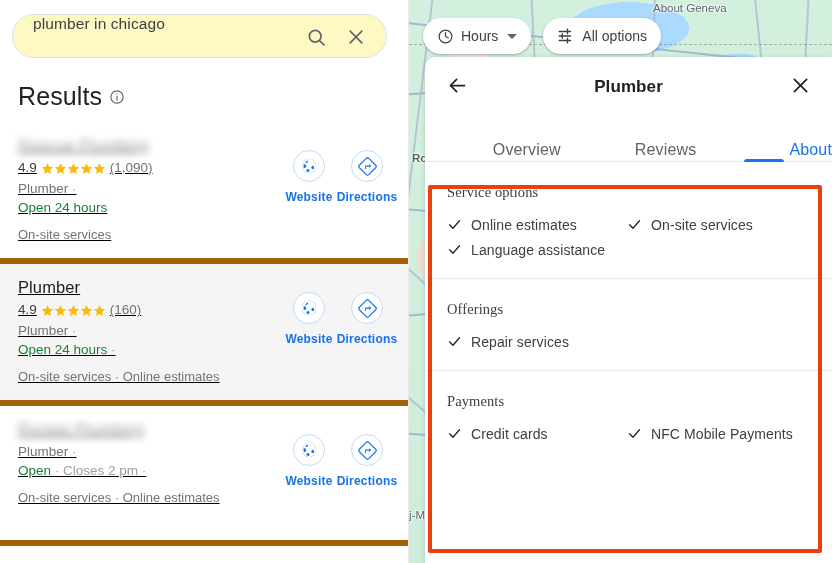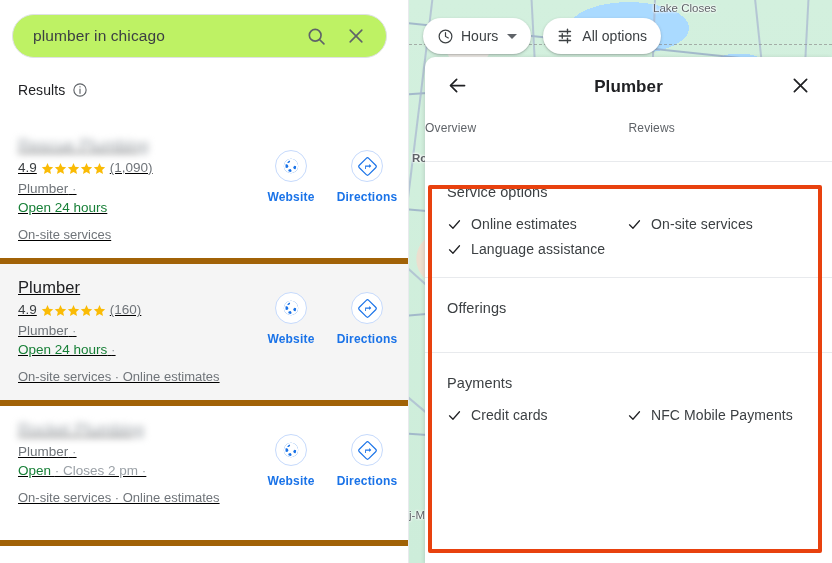--- a/index.html
+++ b/index.html
@@ -27,23 +27,23 @@
     border-right: 1px solid #e8eaed;
     overflow: hidden;
   }
 
   .searchbar {
     position: absolute;
     left: 12px; top: 14px;
     width: 375px; height: 44px;
     border: 1px solid #dfe1e5;
     border-radius: 24px;
-    background: #bef264;
-    display: flex;
-    align-items: center;
+    background: #fef9c3;
+    display: flex;
+    align-items: flex-start;
     box-shadow: none;
   }
   .searchbar .sq-text {
     flex: 1;
     padding-left: 20px;
     font-size: 15.5px;
     color: #3c4043;
     letter-spacing: 0.1px;
     white-space: nowrap;
     overflow: hidden;
@@ -57,21 +57,21 @@
   .sb-icon-clear { margin-right: 10px; }
 
   .results-head {
     position: absolute;
     left: 18px; top: 82px;
     display: flex;
     align-items: center;
     gap: 7px;
   }
   .results-head .rh-title {
-    font-size: 14px;
+    font-size: 25px;
     color: #202124;
     letter-spacing: 0.1px;
   }
   .info-ic {
     width: 16px; height: 16px;
     display: block;
   }
 
   .result-list {
     position: absolute;
@@ -129,21 +129,20 @@
     font-size: 13px;
     color: #70757a;
     line-height: 18px;
   }
 
   .rc-actions {
     position: absolute;
     right: 12px;
     top: 16px;
     display: flex;
-    gap: 18px;
   }
   .act {
     width: 58px;
     display: flex;
     flex-direction: column;
     align-items: center;
     cursor: pointer;
   }
   .act-circle {
     width: 32px; height: 32px;
@@ -280,27 +279,28 @@
   .dp-tabs {
     position: relative;
     display: flex;
     height: 45px;
     border-bottom: 1px solid #e8eaed;
   }
   .dp-tab {
     flex: 1;
     display: flex;
     align-items: flex-start;
-    justify-content: flex-start;
+    justify-content: flex-end;
     padding-top: 4px;
-    font-size: 12px;
+    font-size: 16px;
     color: #5f6368;
     cursor: pointer;
     position: relative;
     letter-spacing: 0.15px;
+    margin-top: 20px;
   }
   .dp-tab.active { color: #1a73e8; }
   .dp-tab.active::after {
     content: "";
     position: absolute;
     bottom: -1px;
     left: 50%;
     transform: translateX(-50%);
     width: 40px; height: 3px;
     background: #1a73e8;
@@ -313,30 +313,31 @@
   .sec {
     padding: 22px 22px 20px 22px;
     border-bottom: 1px solid #e8eaed;
   }
   .sec:last-child { border-bottom: none; }
   .sec-title {
     font-size: 14.5px;
     color: #3c4043;
     margin-bottom: 16px;
     letter-spacing: 0.1px;
+    font-family: Liberation Serif, serif;
   }
   .sec-grid {
     display: grid;
     grid-template-columns: 180px 1fr;
     row-gap: 9px;
     column-gap: 0px;
   }
   .feat {
     display: flex;
-    align-items: flex-end;
+    align-items: flex-start;
     gap: 9px;
     font-size: 14px;
     color: #3c4043;
     letter-spacing: 0.1px;
     white-space: nowrap;
   }
   .chk { display: block; flex: none; }
 
   
   #highlight {
@@ -369,21 +370,21 @@
     <div class="mp-road thin" style="left:26px;  top:-30px; width:2px; height:640px; transform:rotate(7deg);"></div>
     <div class="mp-road thin" style="left:120px; top:-30px; width:2px; height:640px; transform:rotate(-3deg);"></div>
     <div class="mp-road thin" style="left:246px; top:-30px; width:2px; height:640px; transform:rotate(2deg);"></div>
     <div class="mp-road thin" style="left:342px; top:-30px; width:2px; height:640px; transform:rotate(-6deg);"></div>
     <div class="mp-road thin" style="left:400px; top:-30px; width:2px; height:640px; transform:rotate(3deg);"></div>
     <div class="mp-road thin" style="left:-20px; top:250px; width:240px; height:1.5px; transform:rotate(42deg);"></div>
     <div class="mp-road thin" style="left:-20px; top:380px; width:240px; height:1.5px; transform:rotate(40deg);"></div>
 
     <div class="mp-dash" style="left:0; top:44px; width:423px;"></div>
 
-    <div class="mp-label" style="left:244px; top:2px;">Lake Closes</div>
+    <div class="mp-label" style="left:244px; top:2px;">About Geneva</div>
     <div class="mp-label" style="left:3px;   top:152px;font-weight:bold;">Ro</div>
     <div class="mp-label" style="left:0px;   top:509px;">j-Me</div>
   </div>
 
   <div class="chips">
     <div class="chip">
       <span>
         <svg width="17" height="17" viewBox="0 0 24 24" fill="none" stroke="#3c4043" stroke-width="1.7" stroke-linecap="round">
           <circle cx="12" cy="12" r="9"></circle>
           <polyline points="12,6.5 12,12 16,14"></polyline>
@@ -612,20 +613,23 @@
       </div>
     </div>
 
     <div class="dp-tabs">
       <div class="dp-tab">
         <span>Overview</span>
       </div>
       <div class="dp-tab">
         <span>Reviews</span>
       </div>
+      <div class="dp-tab active">
+        <span>About</span>
+      </div>
     </div>
 
     <div class="dp-body">
 
       <div class="sec">
         <div class="sec-title">Service options</div>
         <div class="sec-grid">
           <div class="feat">
             <svg class="chk" width="15" height="15" viewBox="0 0 24 24" fill="none" stroke="#202124" stroke-width="2" stroke-linecap="round" stroke-linejoin="round">
                 <polyline points="4,12.5 9.5,18 20,6"></polyline>
@@ -642,20 +646,28 @@
             <svg class="chk" width="15" height="15" viewBox="0 0 24 24" fill="none" stroke="#202124" stroke-width="2" stroke-linecap="round" stroke-linejoin="round">
                 <polyline points="4,12.5 9.5,18 20,6"></polyline>
               </svg>
             <span>Language assistance</span>
           </div>
         </div>
       </div>
 
       <div class="sec">
         <div class="sec-title">Offerings</div>
+        <div class="sec-grid">
+          <div class="feat">
+            <svg class="chk" width="15" height="15" viewBox="0 0 24 24" fill="none" stroke="#202124" stroke-width="2" stroke-linecap="round" stroke-linejoin="round">
+                <polyline points="4,12.5 9.5,18 20,6"></polyline>
+              </svg>
+            <span>Repair services</span>
+          </div>
+        </div>
       </div>
 
       <div class="sec">
         <div class="sec-title">Payments</div>
         <div class="sec-grid">
           <div class="feat">
             <svg class="chk" width="15" height="15" viewBox="0 0 24 24" fill="none" stroke="#202124" stroke-width="2" stroke-linecap="round" stroke-linejoin="round">
                 <polyline points="4,12.5 9.5,18 20,6"></polyline>
               </svg>
             <span>Credit cards</span>

